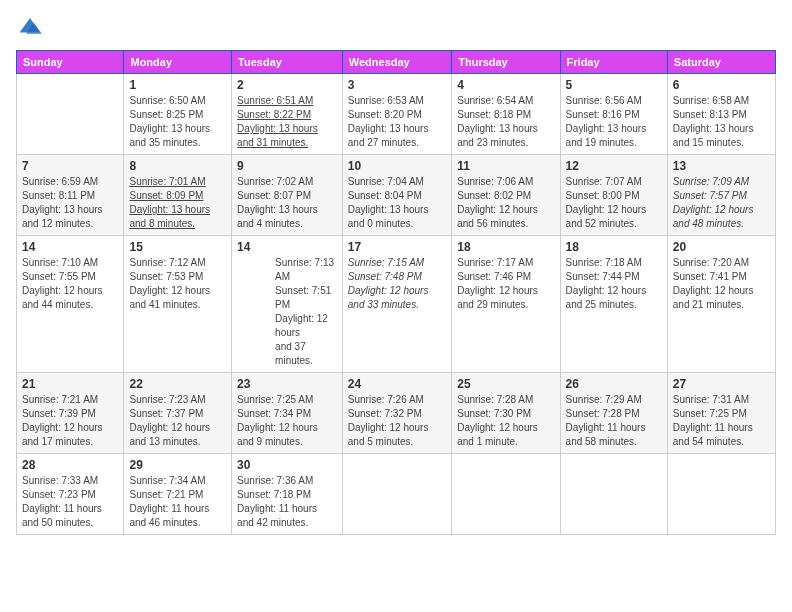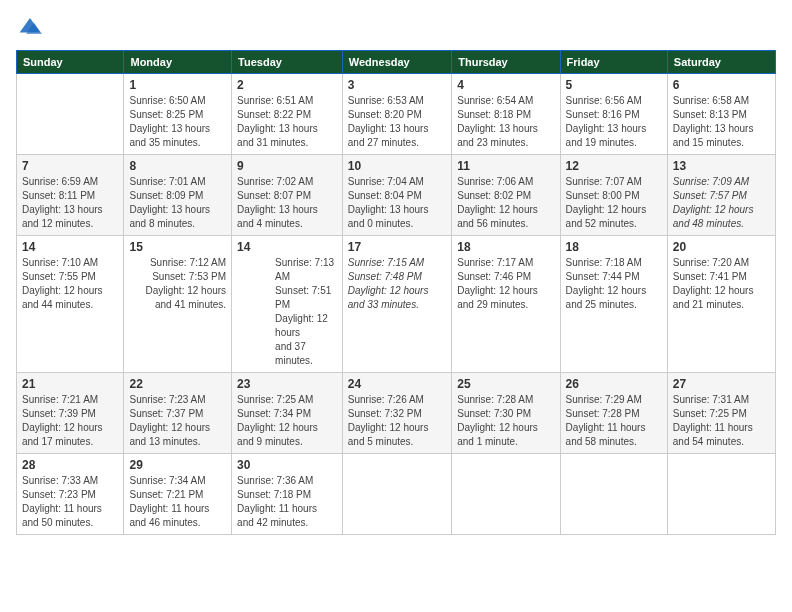--- a/index.html
+++ b/index.html
@@ -49,21 +49,21 @@
     .subtitle {
       font-size: 14px;
       color: #555;
     }
     .calendar {
       width: 100%;
       border-collapse: collapse;
       font-size: 10px;
     }
     .calendar th {
-      background: #14532d;
+      background: #d946ef;
       color: #fff;
       text-align: left;
       padding: 5px 6px;
       font-size: 11px;
       font-weight: bold;
       border: 1px solid #1565c0;
     }
     .calendar td {
       border: 1px solid #ccc;
       vertical-align: top;
@@ -132,21 +132,21 @@
           <td class="empty-cell"></td>
           <td>
             <div class="day-num">1</div>
             <div class="day-info" style="white-space: pre-line;">Sunrise: 6:50 AM
 Sunset: 8:25 PM
 Daylight: 13 hours
 and 35 minutes.</div>
           </td>
           <td>
             <div class="day-num">2</div>
-            <div class="day-info" style="white-space: pre-line;">Sunrise: 6:51 AM
+            <div class="day-info" style="white-space: pre-line; text-decoration: underline;">Sunrise: 6:51 AM
 Sunset: 8:22 PM
 Daylight: 13 hours
 and 31 minutes.</div>
           </td>
           <td>
             <div class="day-num">3</div>
             <div class="day-info" style="white-space: pre-line;">Sunrise: 6:53 AM
 Sunset: 8:20 PM
 Daylight: 13 hours
 and 27 minutes.</div>
@@ -176,21 +176,21 @@
         <tr class="shaded">
           <td>
             <div class="day-num">7</div>
             <div class="day-info" style="white-space: pre-line;">Sunrise: 6:59 AM
 Sunset: 8:11 PM
 Daylight: 13 hours
 and 12 minutes.</div>
           </td>
           <td>
             <div class="day-num">8</div>
-            <div class="day-info" style="white-space: pre-line;">Sunrise: 7:01 AM
+            <div class="day-info" style="white-space: pre-line; text-decoration: underline;">Sunrise: 7:01 AM
 Sunset: 8:09 PM
 Daylight: 13 hours
 and 8 minutes.</div>
           </td>
           <td>
             <div class="day-num">9</div>
             <div class="day-info" style="white-space: pre-line;">Sunrise: 7:02 AM
 Sunset: 8:07 PM
 Daylight: 13 hours
 and 4 minutes.</div>
@@ -227,21 +227,21 @@
         <tr class="week-row">
           <td>
             <div class="day-num">14</div>
             <div class="day-info" style="white-space: pre-line;">Sunrise: 7:10 AM
 Sunset: 7:55 PM
 Daylight: 12 hours
 and 44 minutes.</div>
           </td>
           <td>
             <div class="day-num">15</div>
-            <div class="day-info" style="white-space: pre-line; text-align: right;">Sunrise: 7:12 AM
+            <div class="day-info" style="white-space: pre-line;">Sunrise: 7:12 AM
 Sunset: 7:53 PM
 Daylight: 12 hours
 and 41 minutes.</div>
           </td>
           <td>
             <div class="day-num">14</div>
             <div class="day-info" style="white-space: pre-line; margin-left: 38px;">Sunrise: 7:13 AM
 Sunset: 7:51 PM
 Daylight: 12 hours
 and 37 minutes.</div>

